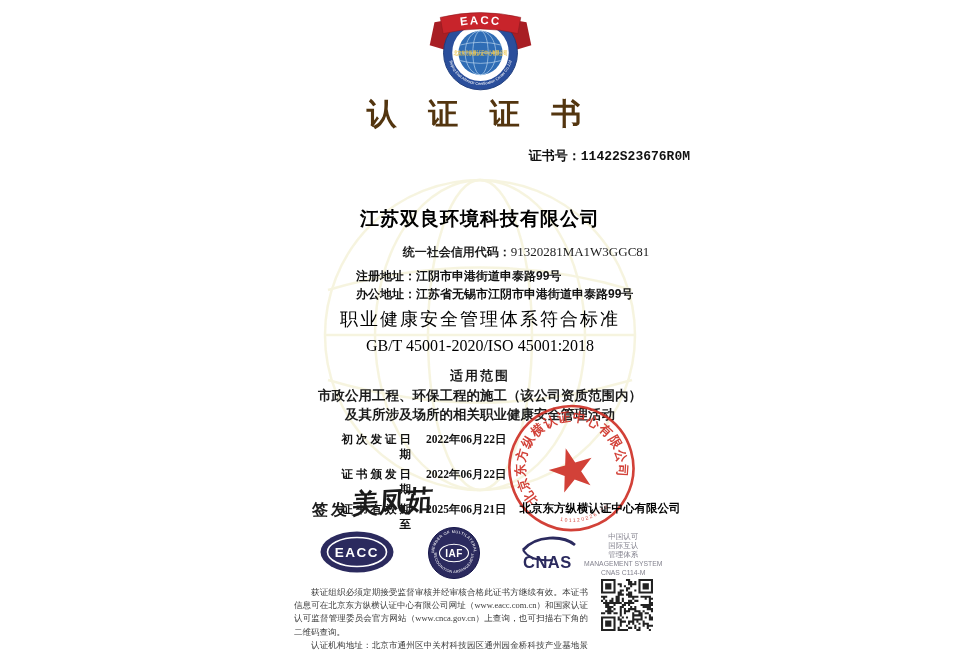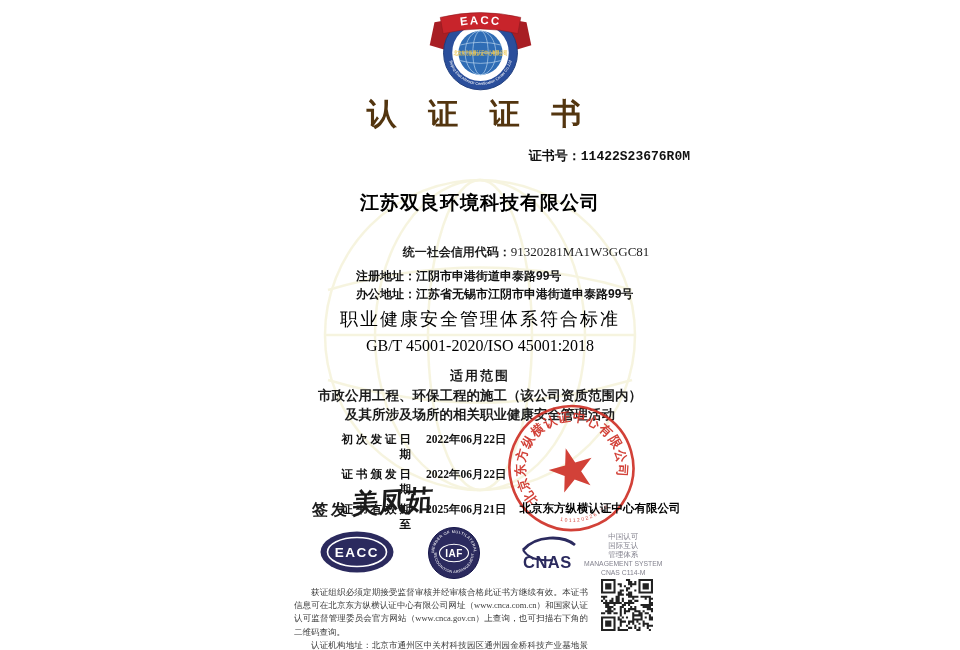--- a/index.html
+++ b/index.html
@@ -10,21 +10,21 @@
   .ctr{left:0;width:960px;text-align:center;}
 
   .watermark{left:300px;top:160px;opacity:.15;}
   .emblem{left:423px;top:6px;}
 
   .title{top:94px;font-family:"Liberation Serif",serif;font-weight:700;font-size:30px;
          color:#53350f;letter-spacing:12px;}
   .certno{top:147px;left:470px;width:220px;text-align:right;
           font-family:Liberation Mono, monospace;font-weight:700;font-size:13px;color:#111;}
   .certify{top:184px;font-weight:700;font-size:14px;letter-spacing:3px;}
-  .company{top:190px;font-weight:700;font-size:19px;letter-spacing:1px;color:#000;}
+  .company{top:206px;font-weight:700;font-size:19px;letter-spacing:1px;color:#000;}
   .credit{top:244px;font-size:12px;padding-left:46px;}
   .credit .lbl{font-weight:700;}
   .credit .val{font-family:"Liberation Serif",serif;font-size:13px;}
   .addr{left:356px;width:330px;text-align:left;font-weight:700;font-size:12px;color:#111;}
   .addr1{top:268px;}
   .addr2{top:286px;}
   .std{top:307px;font-family:"Liberation Serif",serif;font-weight:400;font-size:18px;
        letter-spacing:2px;color:#000;}
   .stdcode{top:337px;font-family:"Liberation Serif",serif;font-size:16px;color:#000;}
   .scopelbl{top:367px;font-weight:700;font-size:13px;letter-spacing:2px;}
@@ -206,21 +206,21 @@
 
   <div class="abs cnas-text">
     <div>中国认可</div>
     <div>国际互认</div>
     <div>管理体系</div>
     <div class="en">MANAGEMENT SYSTEM</div>
     <div class="en">CNAS C114-M</div>
   </div>
 
   <div class="abs fineprint">
-    <p>获证组织必须定期接受监督审核并经审核合格此证书方继续有效。本证书信息可在北京东方纵横认证中心有限公司网址（www.cnca.com.cn）和国家认证认可监督管理委员会官方网站（www.cnca.gov.cn）上查询，也可扫描右下角的二维码查询。</p>
+    <p>获证组织必须定期接受监督审核并经审核合格此证书方继续有效。本证书信息可在北京东方纵横认证中心有限公司网址（www.eacc.com.cn）和国家认证认可监督管理委员会官方网站（www.cnca.gov.cn）上查询，也可扫描右下角的二维码查询。</p>
     <p>认证机构地址：北京市通州区中关村科技园区通州园金桥科技产业基地景盛南四街17号121号楼一层 101102</p>
   </div>
 
   <svg class="abs qr" width="52" height="52" viewBox="0 0 50 50">
     <rect x="0" y="0" width="50" height="50" fill="#fff"></rect>
     <path fill="#222" fill-rule="evenodd" d="M24,0h2v2h-2zM26,0h2v2h-2zM26,2h2v2h-2zM28,2h2v2h-2zM32,2h2v2h-2zM16,4h2v2h-2zM18,4h2v2h-2zM26,4h2v2h-2zM28,4h2v2h-2zM30,4h2v2h-2zM32,4h2v2h-2zM18,6h2v2h-2zM22,6h2v2h-2zM28,6h2v2h-2zM24,8h2v2h-2zM26,8h2v2h-2zM18,10h2v2h-2zM20,10h2v2h-2zM24,10h2v2h-2zM32,10h2v2h-2zM16,12h2v2h-2zM18,12h2v2h-2zM26,12h2v2h-2zM28,12h2v2h-2zM16,14h2v2h-2zM18,14h2v2h-2zM20,14h2v2h-2zM24,14h2v2h-2zM26,14h2v2h-2zM28,14h2v2h-2zM0,16h2v2h-2zM2,16h2v2h-2zM4,16h2v2h-2zM14,16h2v2h-2zM16,16h2v2h-2zM26,16h2v2h-2zM28,16h2v2h-2zM30,16h2v2h-2zM32,16h2v2h-2zM34,16h2v2h-2zM38,16h2v2h-2zM40,16h2v2h-2zM42,16h2v2h-2zM44,16h2v2h-2zM46,16h2v2h-2zM2,18h2v2h-2zM10,18h2v2h-2zM14,18h2v2h-2zM16,18h2v2h-2zM20,18h2v2h-2zM30,18h2v2h-2zM42,18h2v2h-2zM46,18h2v2h-2zM48,18h2v2h-2zM0,20h2v2h-2zM4,20h2v2h-2zM8,20h2v2h-2zM10,20h2v2h-2zM14,20h2v2h-2zM16,20h2v2h-2zM20,20h2v2h-2zM26,20h2v2h-2zM28,20h2v2h-2zM32,20h2v2h-2zM34,20h2v2h-2zM46,20h2v2h-2zM2,22h2v2h-2zM4,22h2v2h-2zM6,22h2v2h-2zM8,22h2v2h-2zM10,22h2v2h-2zM12,22h2v2h-2zM14,22h2v2h-2zM16,22h2v2h-2zM18,22h2v2h-2zM22,22h2v2h-2zM24,22h2v2h-2zM26,22h2v2h-2zM28,22h2v2h-2zM30,22h2v2h-2zM46,22h2v2h-2zM48,22h2v2h-2zM4,24h2v2h-2zM6,24h2v2h-2zM12,24h2v2h-2zM20,24h2v2h-2zM22,24h2v2h-2zM26,24h2v2h-2zM38,24h2v2h-2zM40,24h2v2h-2zM42,24h2v2h-2zM44,24h2v2h-2zM46,24h2v2h-2zM48,24h2v2h-2zM4,26h2v2h-2zM6,26h2v2h-2zM8,26h2v2h-2zM10,26h2v2h-2zM18,26h2v2h-2zM20,26h2v2h-2zM28,26h2v2h-2zM32,26h2v2h-2zM40,26h2v2h-2zM42,26h2v2h-2zM44,26h2v2h-2zM46,26h2v2h-2zM6,28h2v2h-2zM8,28h2v2h-2zM12,28h2v2h-2zM18,28h2v2h-2zM22,28h2v2h-2zM26,28h2v2h-2zM28,28h2v2h-2zM30,28h2v2h-2zM32,28h2v2h-2zM44,28h2v2h-2zM46,28h2v2h-2zM48,28h2v2h-2zM4,30h2v2h-2zM6,30h2v2h-2zM8,30h2v2h-2zM10,30h2v2h-2zM18,30h2v2h-2zM22,30h2v2h-2zM24,30h2v2h-2zM26,30h2v2h-2zM32,30h2v2h-2zM34,30h2v2h-2zM36,30h2v2h-2zM40,30h2v2h-2zM48,30h2v2h-2zM0,32h2v2h-2zM2,32h2v2h-2zM6,32h2v2h-2zM8,32h2v2h-2zM12,32h2v2h-2zM14,32h2v2h-2zM18,32h2v2h-2zM22,32h2v2h-2zM30,32h2v2h-2zM36,32h2v2h-2zM38,32h2v2h-2zM42,32h2v2h-2zM44,32h2v2h-2zM18,34h2v2h-2zM30,34h2v2h-2zM32,34h2v2h-2zM34,34h2v2h-2zM36,34h2v2h-2zM38,34h2v2h-2zM46,34h2v2h-2zM16,36h2v2h-2zM20,36h2v2h-2zM24,36h2v2h-2zM30,36h2v2h-2zM38,36h2v2h-2zM42,36h2v2h-2zM46,36h2v2h-2zM48,36h2v2h-2zM16,38h2v2h-2zM18,38h2v2h-2zM30,38h2v2h-2zM32,38h2v2h-2zM34,38h2v2h-2zM36,38h2v2h-2zM38,38h2v2h-2zM46,38h2v2h-2zM48,38h2v2h-2zM18,40h2v2h-2zM20,40h2v2h-2zM22,40h2v2h-2zM26,40h2v2h-2zM28,40h2v2h-2zM30,40h2v2h-2zM34,40h2v2h-2zM40,40h2v2h-2zM18,42h2v2h-2zM26,42h2v2h-2zM30,42h2v2h-2zM36,42h2v2h-2zM40,42h2v2h-2zM42,42h2v2h-2zM44,42h2v2h-2zM18,44h2v2h-2zM24,44h2v2h-2zM32,44h2v2h-2zM40,44h2v2h-2zM44,44h2v2h-2zM46,44h2v2h-2zM48,44h2v2h-2zM16,46h2v2h-2zM26,46h2v2h-2zM28,46h2v2h-2zM32,46h2v2h-2zM36,46h2v2h-2zM44,46h2v2h-2zM16,48h2v2h-2zM18,48h2v2h-2zM20,48h2v2h-2zM22,48h2v2h-2zM24,48h2v2h-2zM34,48h2v2h-2zM36,48h2v2h-2zM46,48h2v2h-2zM0,0h14v14h-14zM2,2h10v10h-10zM4,4h6v6h-6zM36,0h14v14h-14zM38,2h10v10h-10zM40,4h6v6h-6zM0,36h14v14h-14zM2,38h10v10h-10zM4,40h6v6h-6z"></path>
   </svg>
 
 </div>
 

